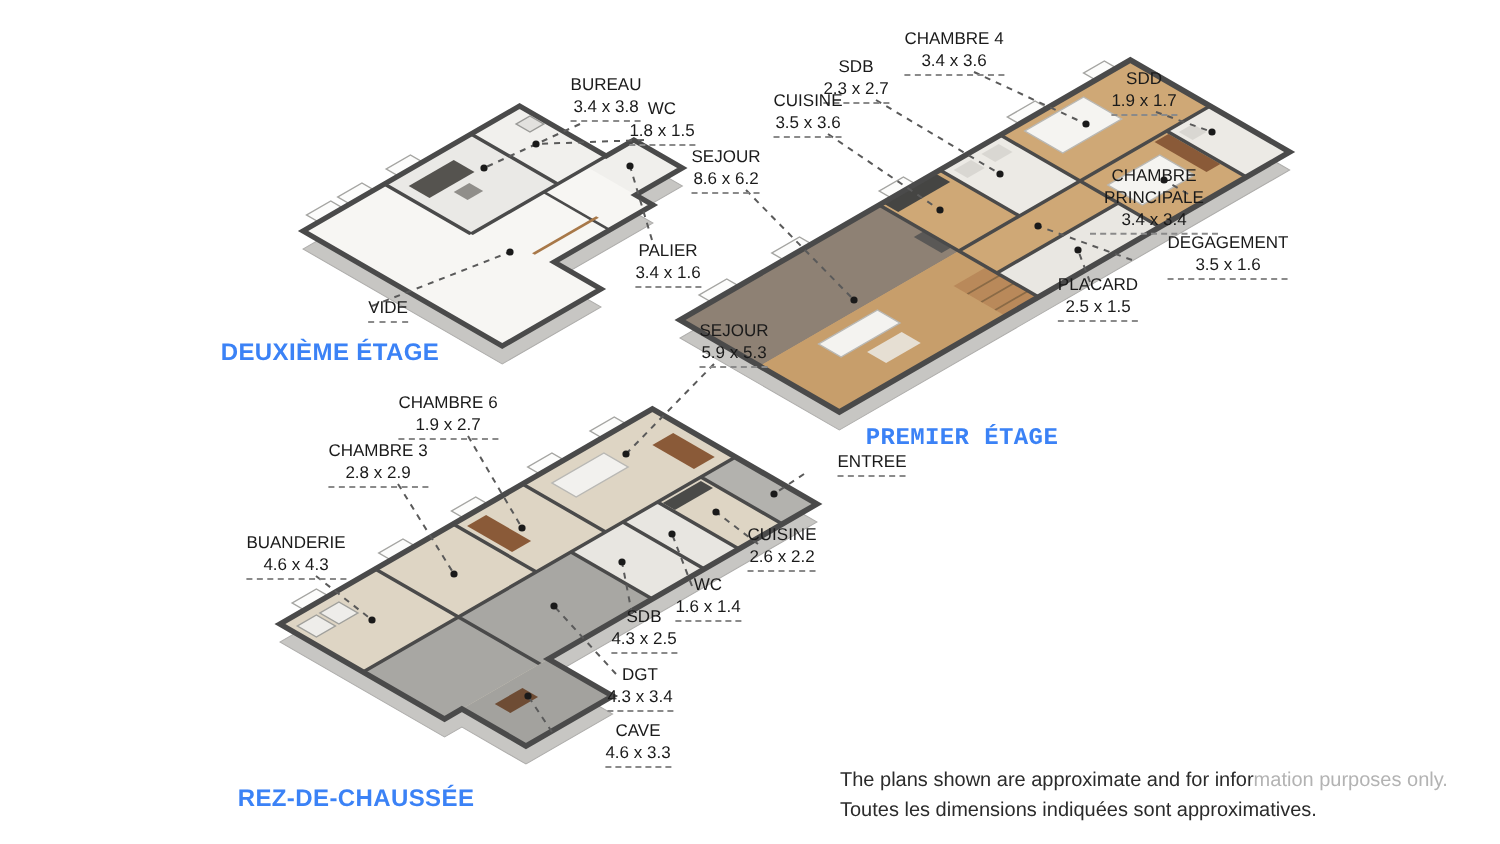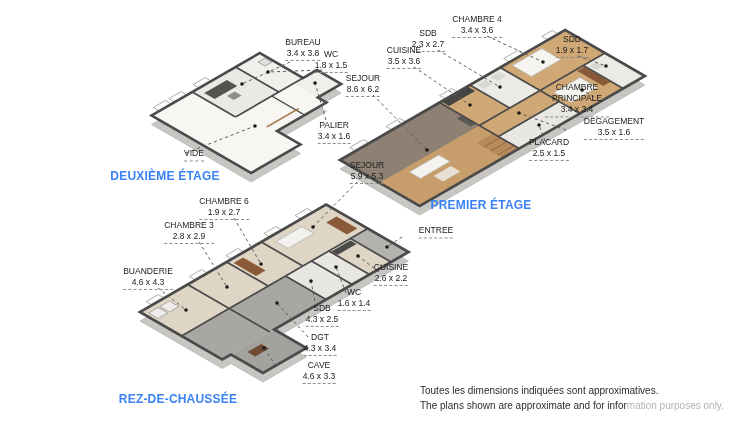--- a/index.html
+++ b/index.html
@@ -213,21 +213,21 @@
   <span class="dm">3.4 x 3.4</span>
 </div>
 <div class="lbl" style="left:592px;top:128px;margin-left:22px;">
   <span class="nm">DEGAGEMENT</span>
   <span class="dm">3.5 x 1.6</span>
 </div>
 <div class="lbl" style="left:549px;top:149px;">
   <span class="nm">PLACARD</span>
   <span class="dm">2.5 x 1.5</span>
 </div>
-<div class="ftitle" style="left:481px;top:205px;">PREMIER ÉTAGE</div>
+<div class="ftitle" style="left:481px;top:219px;font-family:Liberation Mono, monospace;">PREMIER ÉTAGE</div>
 
 <div class="lbl" style="left:367px;top:172px;">
   <span class="nm">SEJOUR</span>
   <span class="dm">5.9 x 5.3</span>
 </div>
 <div class="lbl" style="left:224px;top:208px;">
   <span class="nm">CHAMBRE 6</span>
   <span class="dm">1.9 x 2.7</span>
 </div>
 <div class="lbl" style="left:189px;top:232px;">
@@ -257,17 +257,17 @@
   <span class="nm">DGT</span>
   <span class="dm">4.3 x 3.4</span>
 </div>
 <div class="lbl" style="left:287px;top:372px;margin-left:32px;">
   <span class="nm">CAVE</span>
   <span class="dm">4.6 x 3.3</span>
 </div>
 <div class="ftitle" style="left:178px;top:399px;">REZ-DE-CHAUSSÉE</div>
 
 <div class="disclaimer">
+  <div><span>The plans shown are approximate and for infor</span><span class="faded">mation purposes only.</span></div>
   <div>Toutes les dimensions indiquées sont approximatives.</div>
-  <div><span>The plans shown are approximate and for infor</span><span class="faded">mation purposes only.</span></div>
 </div>
 
 </div>
 
 </body></html>

